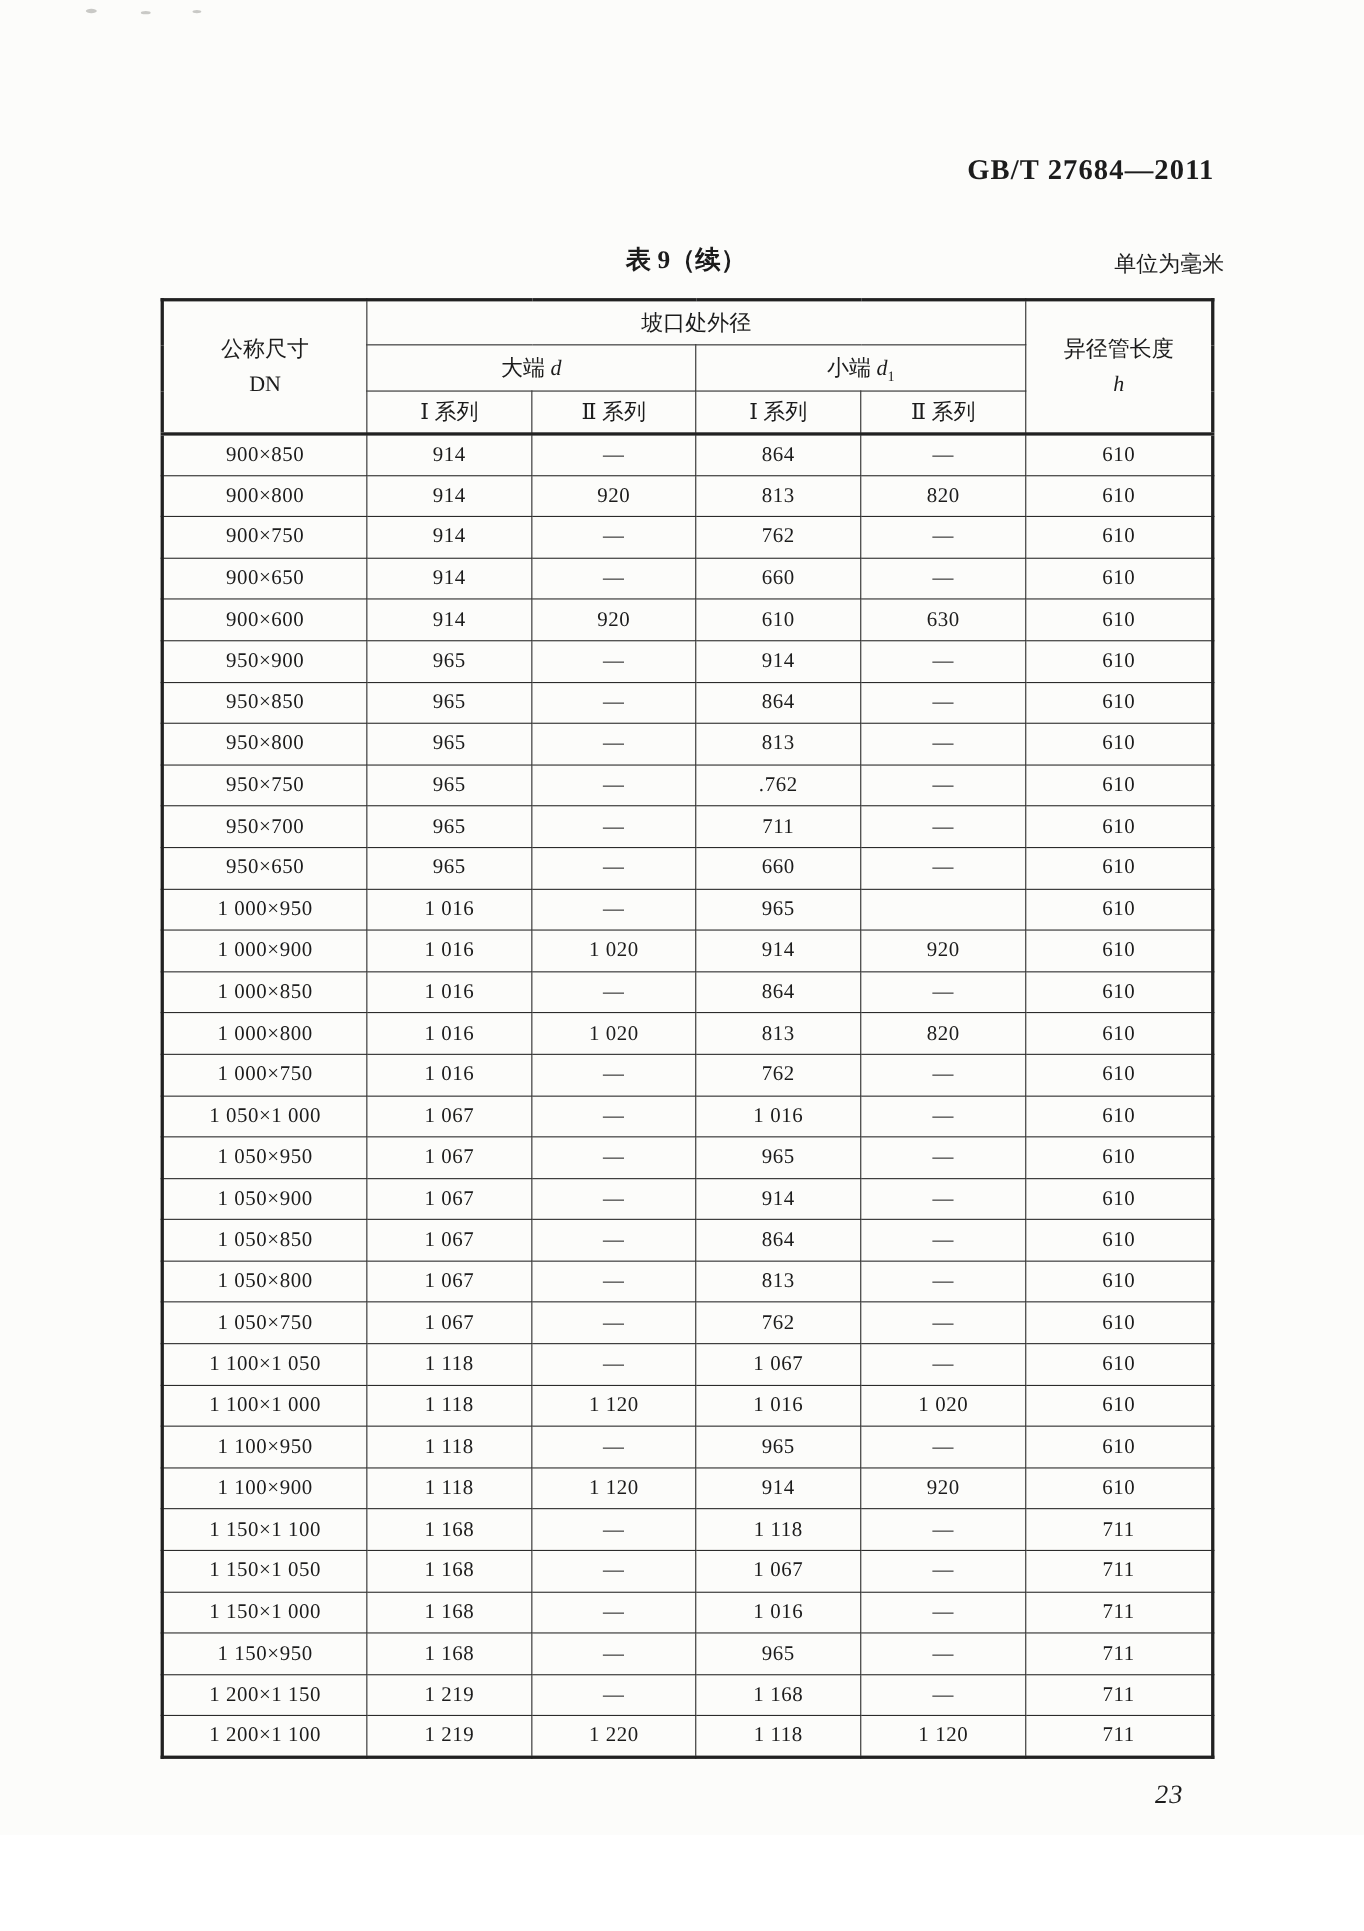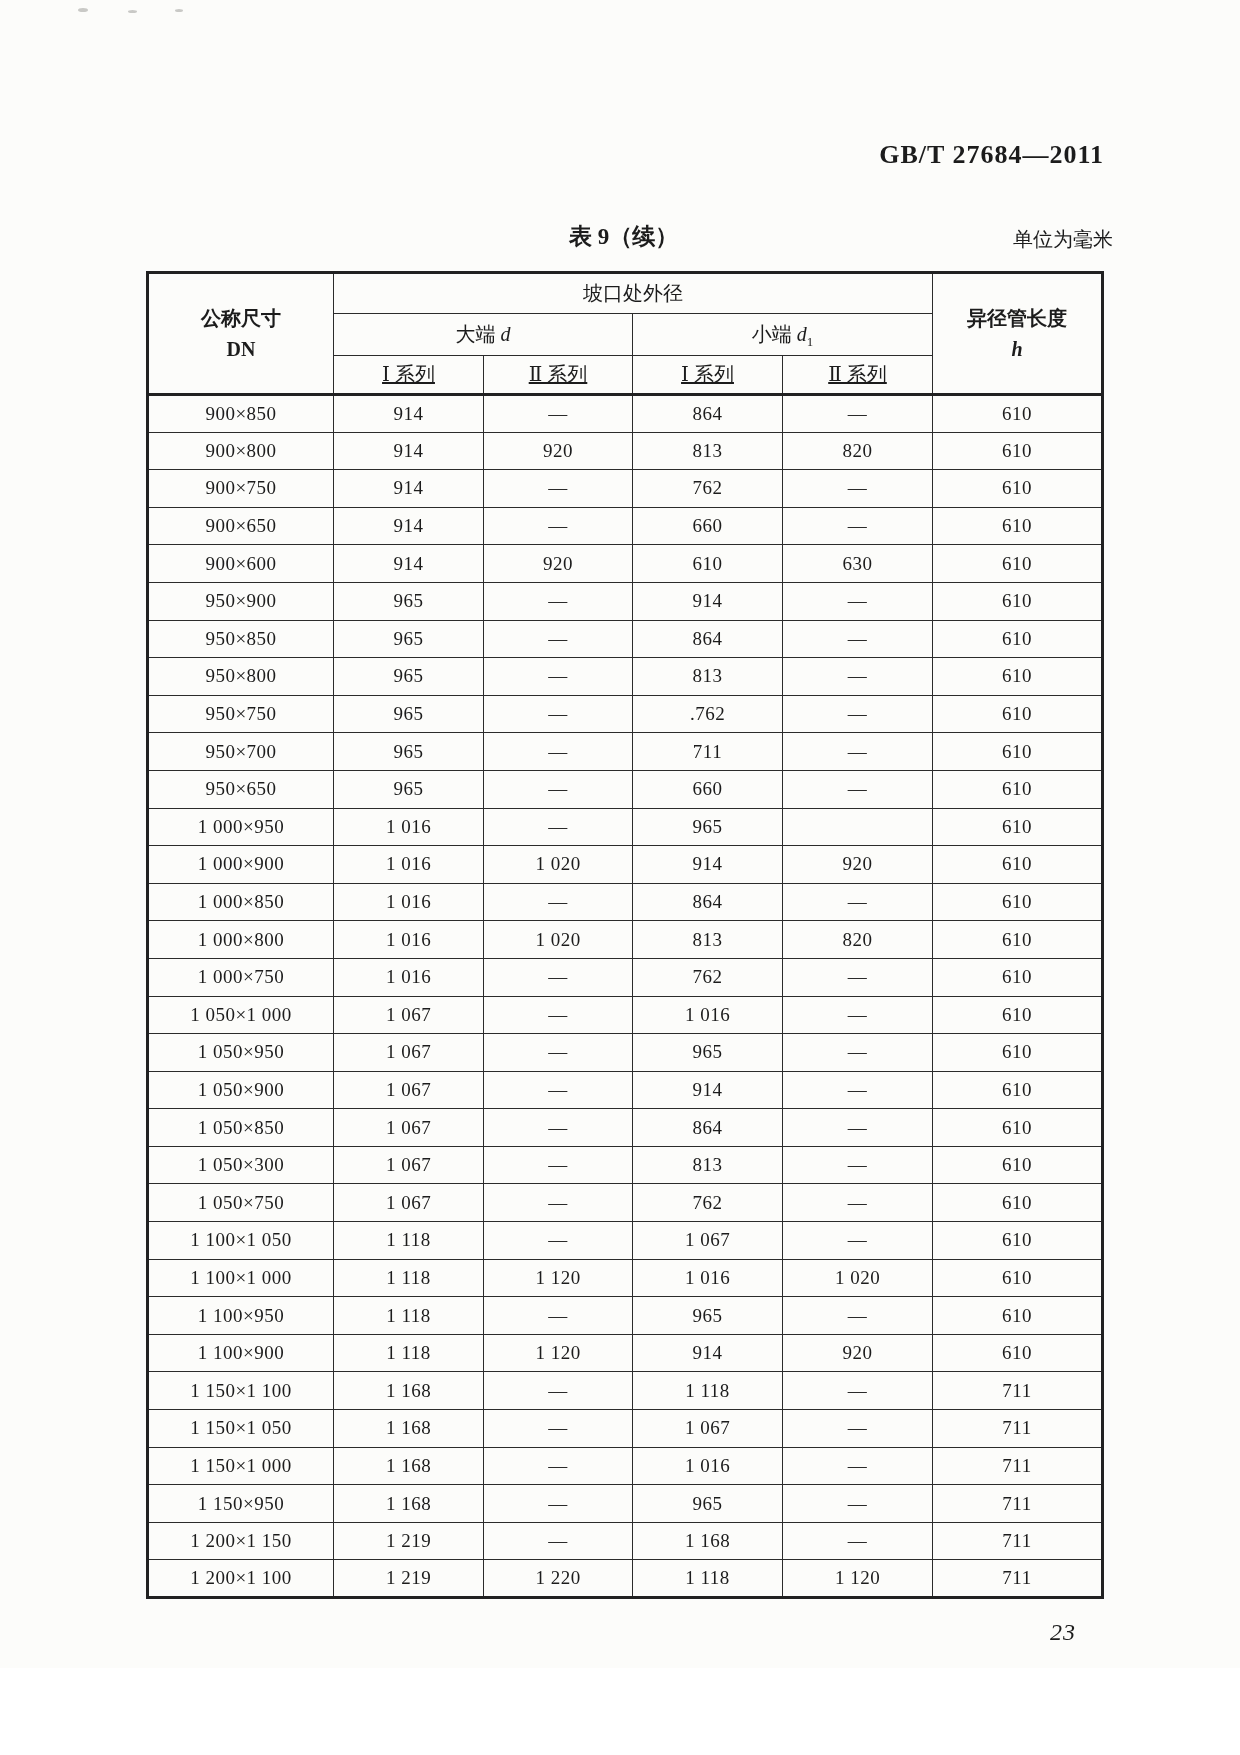--- a/index.html
+++ b/index.html
@@ -30,26 +30,26 @@
   .spec-table th, .spec-table td{
     border:1.6px solid #2b2b2b;
     text-align:center; vertical-align:middle;
     padding:0; font-weight:normal;
     overflow:hidden; white-space:nowrap;
   }
   .spec-table thead{ border-bottom:3px solid #212121; }
   .spec-table thead th{ font-size:20px; }
   .spec-table thead tr.h1 th{ height:39px;margin-top:22px; }
   .spec-table thead tr.h2 th{ height:41px; }
-  .spec-table thead tr.h3 th{ height:37px;text-decoration:underline; }
+  .spec-table thead tr.h3 th{ height:37px; }
   .spec-table tbody tr{ height:37.6px; }
   .spec-table tbody td{ font-size:19px; letter-spacing:0.5px; }
   .var{ font-style:italic; font-size:20px; }
   .spec-table sub{ font-size:13px; line-height:0; }
-  .dn-line{ line-height:1.55;font-weight:bold; }
+  .dn-line{ line-height:1.55; }
   .page-number{
     position:absolute; top:1619px; left:1050px;
     font-size:24px; letter-spacing:1px;font-style:italic;
   }
   
   .speck{ position:absolute; background:#c9c9c6; border-radius:50%; }
   .s1{ left:78px; top:8px; width:10px; height:4px; }
   .s2{ left:128px; top:10px; width:9px; height:3px; }
   .s3{ left:175px; top:9px; width:8px; height:3px; }
 </style>
@@ -252,21 +252,21 @@
         </tr>
         <tr>
           <td>1 050×850</td>
           <td>1 067</td>
           <td>—</td>
           <td>864</td>
           <td>—</td>
           <td>610</td>
         </tr>
         <tr>
-          <td>1 050×300</td>
+          <td>1 050×800</td>
           <td>1 067</td>
           <td>—</td>
           <td>813</td>
           <td>—</td>
           <td>610</td>
         </tr>
         <tr>
           <td>1 050×750</td>
           <td>1 067</td>
           <td>—</td>

